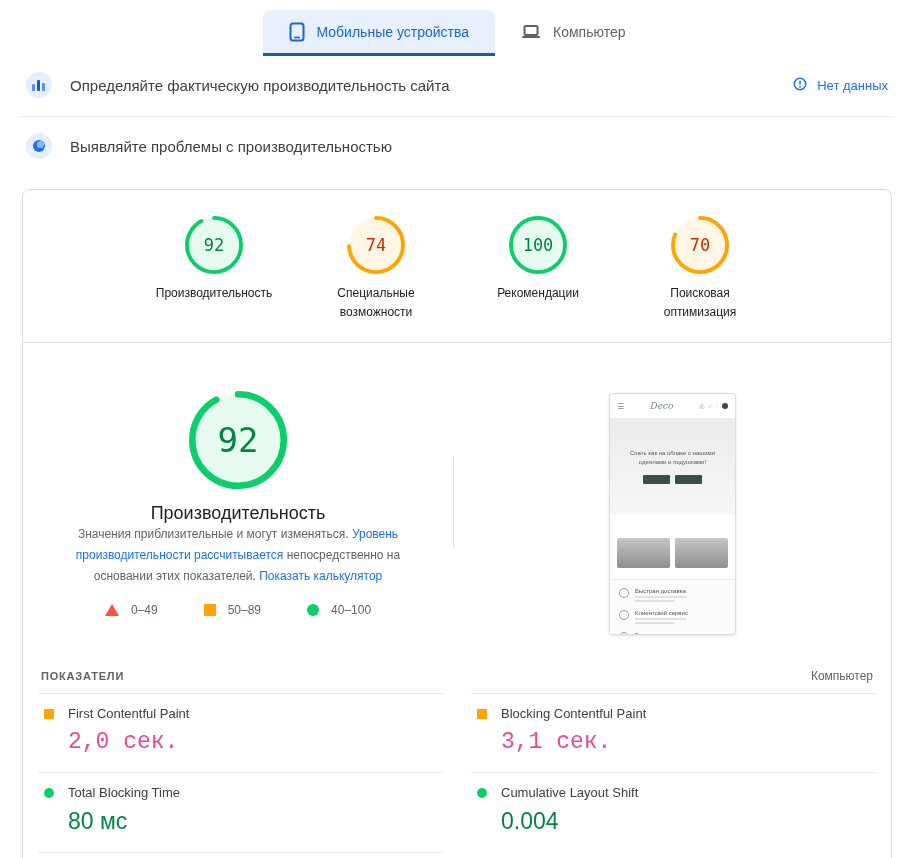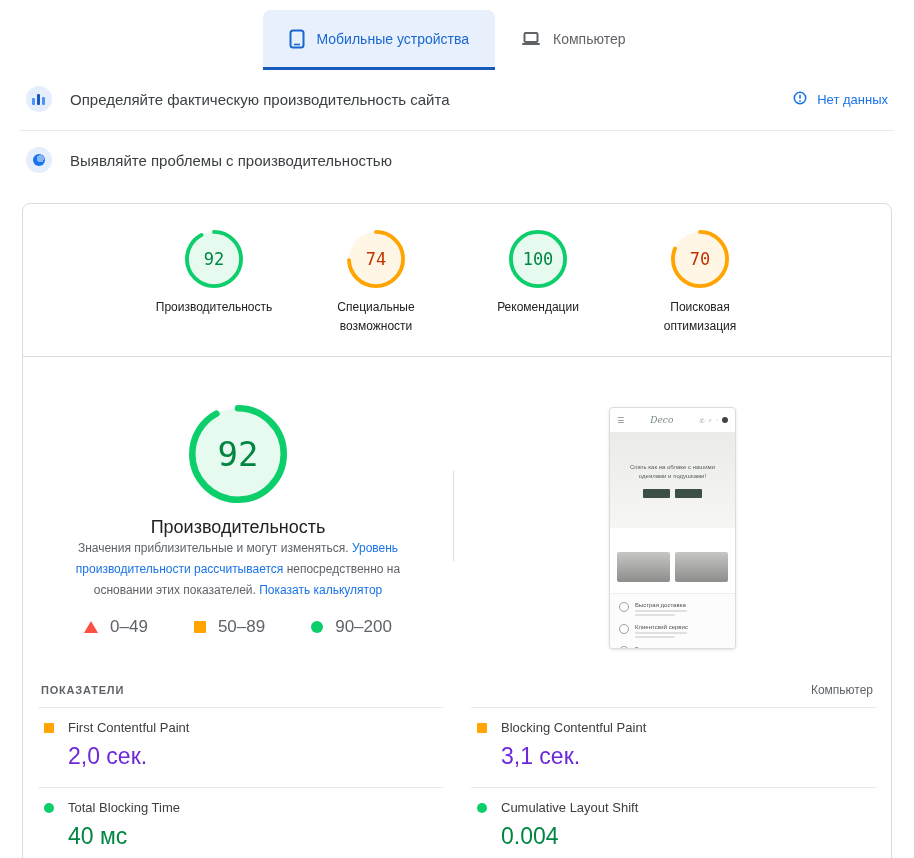--- a/index.html
+++ b/index.html
@@ -4,21 +4,21 @@
 <style>
   * { margin:0; padding:0; box-sizing:border-box; }
   html,body { background:#fff; }
   body {
     width:914px; height:858px; overflow:hidden; position:relative;
     font-family:"Liberation Sans","DejaVu Sans",sans-serif;
     color:#202124;
   }
   
   .tabbar { display:flex; justify-content:center; align-items:flex-end; padding-top:10px; }
-  .tab { display:flex; align-items:center; gap:12px; height:60px; padding:0 26px; cursor:pointer;
+  .tab { display:flex; align-items:center; gap:12px; height:46px; padding:0 26px; cursor:pointer;
          font-size:14px; color:#5f6368; border-bottom:3px solid transparent; }
   .tab.active { background:#e8f0fe; border-radius:8px 8px 0 0; color:#1967d2; border-bottom:3px solid #185abc; }
   .tab svg { display:block; }
   
   .section-row { display:flex; align-items:center; gap:18px; padding:16px 26px 14px; }
   .icon-circle { width:26px; height:26px; border-radius:50%; background:#e4eefc; position:relative; flex:0 0 auto; }
   .bars { position:absolute; left:6px; top:8px; display:flex; gap:2px; align-items:flex-end; height:11px; }
   .bars i { display:block; width:3px; background:#4d90fe; border-radius:1px; }
   .bars i:nth-child(1){height:7px;} .bars i:nth-child(2){height:11px; background:#1a56c4;} .bars i:nth-child(3){height:8px;}
   .beacon { position:absolute; left:7px; top:7px; width:12px; height:12px; border-radius:50%;
@@ -45,21 +45,21 @@
   .g-average .gauge-fill { fill:rgba(255,164,0,.10); }
   .g-average .gauge-num { color:#c33300; }
   .card-divider { border-top:1px solid #dadce0; }
   
   .main-row { display:flex; height:318px; }
   .perf-col { flex:0 0 430px; display:flex; flex-direction:column; align-items:center; padding-top:48px; }
   .perf-title { margin-top:14px; font-size:18px; font-weight:500; color:#212121; }
   .perf-desc { width:372px; text-align:center; font-size:12px; line-height:1.75; color:#5f6368; }
   .perf-desc a { color:#1a73e8; text-decoration:none; cursor:pointer; }
   .legend { margin-top:16px; display:flex; gap:46px; align-items:center; }
-  .legend-item { display:flex; align-items:center; gap:12px; font-size:17px; color:#5f6368; }
+  .legend-item { display:flex; align-items:center; gap:12px; font-size:12px; color:#5f6368; }
   .shape-tri { width:0; height:0; border-left:7px solid transparent; border-right:7px solid transparent; border-bottom:12px solid #ff4e42; }
   .shape-sq { width:12px; height:12px; background:#ffa400; border-radius:1px; }
   .shape-dot { width:12px; height:12px; background:#0cce6b; border-radius:50%; }
   .v-divider { width:1px; height:90px; background:#dadce0; align-self:center; }
   .shot-col { flex:1; display:flex; justify-content:center; }
   
   .phone { margin-top:50px; width:127px; height:242px; border:1px solid #dadce0; border-radius:4px;
            box-shadow:0 1px 3px rgba(0,0,0,.12); background:#fff; overflow:hidden; }
   .ph-header { height:24px; display:flex; align-items:center; justify-content:space-between; padding:0 7px; }
   .ph-burger { color:#8a8a8a; font-size:8px; }
@@ -85,21 +85,21 @@
   .metrics-header { display:flex; justify-content:space-between; align-items:baseline; padding:8px 3px 10px; }
   .metrics-title { font-size:11px; font-weight:700; letter-spacing:.8px; color:#5f6368; }
   .metrics-expand { font-size:12px; color:#5f6368; cursor:pointer; }
   .metrics-grid { display:grid; grid-template-columns:1fr 1fr; column-gap:28px; }
   .mrow { border-top:1px solid #e8eaed; padding:12px 6px 17px; }
   .m-label { display:flex; align-items:center; gap:14px; }
   .m-icon { width:10px; height:10px; flex:0 0 auto; }
   .m-name { font-size:13px; color:#3c4043; font-weight:500; }
   .m-value { margin:8px 0 0 24px; font-size:23px; }
   .st-average .m-icon { background:#ffa400; border-radius:1px; }
-  .st-average .m-value { color:#6d28d9; }
+  .st-average .m-value { color:#ec4899;font-family:Liberation Mono, monospace; }
   .st-good .m-icon { background:#0cce6b; border-radius:50%; }
   .st-good .m-value { color:#018642; }
 </style>
 </head>
 <body>
 
 <div class="tabbar">
   <div class="tab active">
     <span>
       <svg width="16" height="20" viewBox="0 0 16 20">
@@ -211,21 +211,21 @@
         <span class="legend-item">
             <span class="shape-tri"></span>
             <span>0–49</span>
           </span>
         <span class="legend-item">
             <span class="shape-sq"></span>
             <span>50–89</span>
           </span>
         <span class="legend-item">
             <span class="shape-dot"></span>
-            <span>90–200</span>
+            <span>40–100</span>
           </span>
       </div>
     </div>
     <div class="v-divider"></div>
     <div class="shot-col">
       <div class="phone">
         <div class="ph-header">
           <span class="ph-burger">☰</span>
           <span class="ph-logo">Deco</span>
           <span class="ph-icons">
@@ -286,21 +286,21 @@
               <span class="m-icon"></span>
               <span class="m-name">First Contentful Paint</span>
             </div>
           <div class="m-value">2,0 сек.</div>
         </div>
         <div class="mrow st-good">
           <div class="m-label">
               <span class="m-icon"></span>
               <span class="m-name">Total Blocking Time</span>
             </div>
-          <div class="m-value">40 мс</div>
+          <div class="m-value">80 мс</div>
         </div>
         <div class="mrow st-good">
           
           
         </div>
       </div>
       <div class="mcol">
         <div class="mrow st-average">
           <div class="m-label">
               <span class="m-icon"></span>

